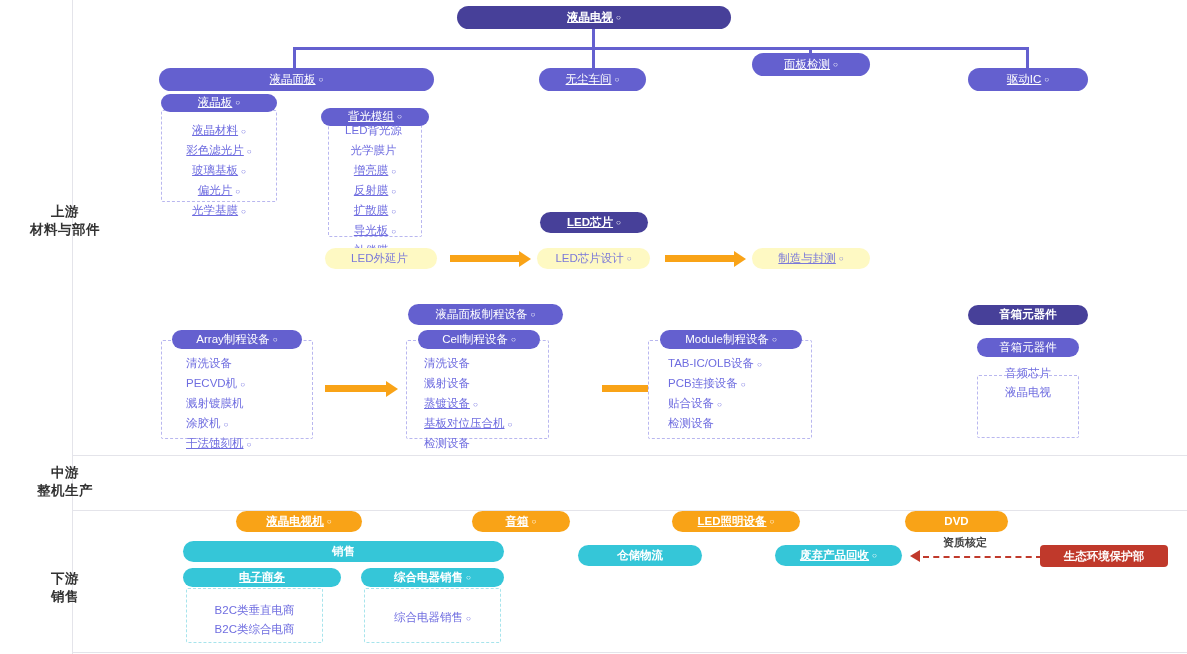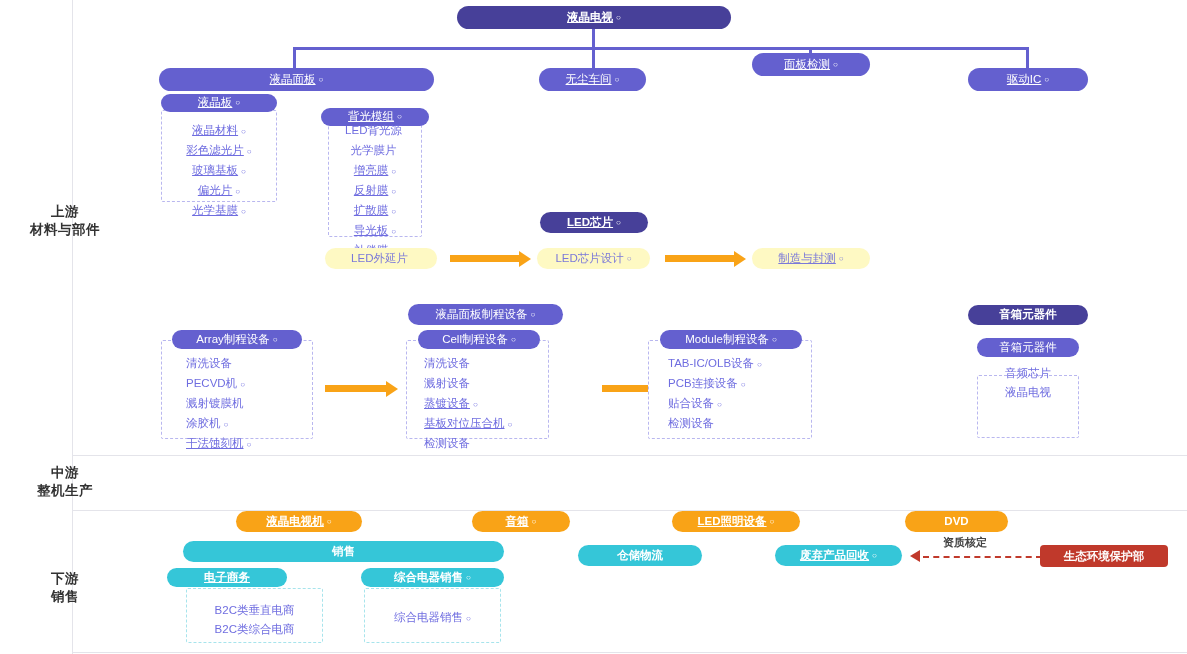--- a/index.html
+++ b/index.html
@@ -261,21 +261,21 @@
   </div>
   <div class="pill pill-orange" style="left:905px;top:471px;width:103px;height:21px">
     <span>DVD</span>
   </div>
 
   <div class="pill pill-cyan" style="left:183px;top:541px;width:321px;height:21px">
     <span>销售</span>
   </div>
 
   <div class="group cyan" style="left:186px;top:588px;width:137px;height:55px"></div>
-  <div class="pill pill-cyan" style="left:167px;top:568px;width:120px;height:19px">
+  <div class="pill pill-cyan" style="left:183px;top:568px;width:158px;height:19px">
     <span class="u">电子商务</span>
   </div>
   <div class="group-list" style="left:186px;top:601px;width:137px">
     <div class="row"><span>B2C类垂直电商</span></div>
     <div class="row"><span>B2C类综合电商</span></div>
   </div>
 
   <div class="group cyan" style="left:364px;top:588px;width:137px;height:55px"></div>
   <div class="pill pill-cyan" style="left:361px;top:568px;width:143px;height:19px">
     <span>综合电器销售</span>

